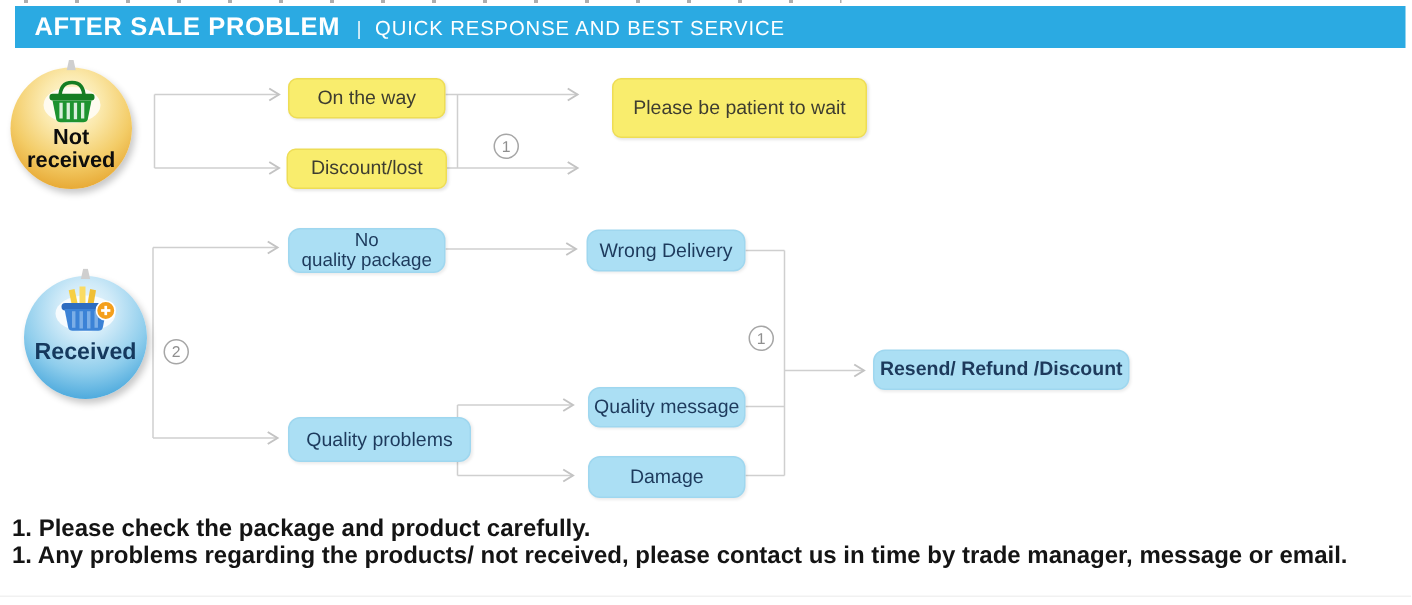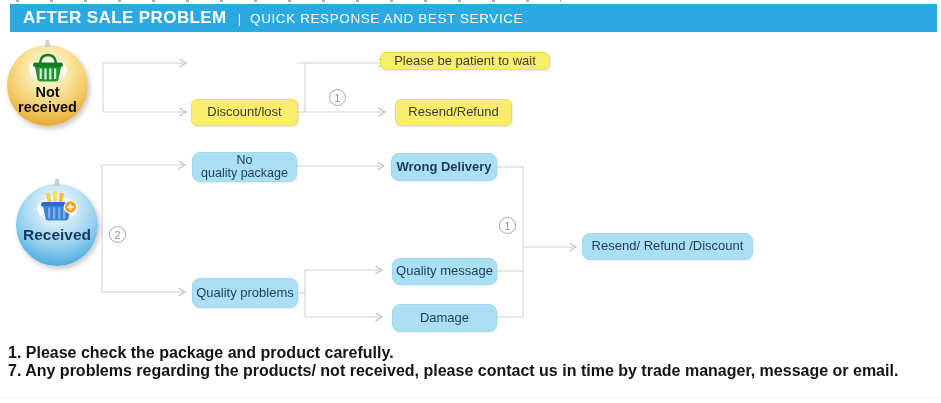--- a/index.html
+++ b/index.html
@@ -177,35 +177,35 @@
         <rect x="25" y="20.5" width="2.3" height="11.5"></rect>
         <rect x="30" y="20.5" width="2.3" height="11"></rect>
       </g>
       <circle cx="37.5" cy="20" r="6.2" fill="#f49f1c" stroke="#ffffff" stroke-width="1.1"></circle>
       <rect x="36.6" y="16.9" width="1.8" height="6.2" fill="#fff"></rect>
       <rect x="34.4" y="19.1" width="6.2" height="1.8" fill="#fff"></rect>
     </svg>
     <div class="node-label-blue">Received</div>
   </div>
 
+  <div class="fbox ybox" style="left:192px; top:52px; width:105px; height:27px;">On the way</div>
   <div class="fbox ybox" style="left:191px; top:99px; width:107px; height:27px;">Discount/lost</div>
-  <div class="fbox ybox" style="left:380px; top:52px; width:170px; height:18px;">Please be patient to wait</div>
-  <div class="fbox ybox" style="left:395px; top:99px; width:117px; height:27px;">Resend/Refund</div>
+  <div class="fbox ybox" style="left:408px; top:52px; width:170px; height:40px;">Please be patient to wait</div>
 
   <div class="fbox bbox" style="left:192px; top:152px; width:105px; height:30px; font-size:12.5px;">
     <span>No</span>
     <span>quality package</span>
   </div>
-  <div class="fbox bbox" style="left:391px; top:153px; width:106px; height:28px;font-weight:bold;">Wrong Delivery</div>
-  <div class="fbox bbox" style="left:192px; top:278px; width:106px; height:30px;">Quality problems</div>
+  <div class="fbox bbox" style="left:391px; top:153px; width:106px; height:28px;">Wrong Delivery</div>
+  <div class="fbox bbox" style="left:192px; top:278px; width:122px; height:30px;">Quality problems</div>
   <div class="fbox bbox" style="left:392px; top:258px; width:105px; height:27px;">Quality message</div>
   <div class="fbox bbox" style="left:392px; top:304px; width:105px; height:28px;">Damage</div>
-  <div class="fbox bbox" style="left:582px; top:233px; width:171px; height:27px;">Resend/ Refund /Discount</div>
+  <div class="fbox bbox" style="left:582px; top:233px; width:171px; height:27px;font-weight:bold;">Resend/ Refund /Discount</div>
 
   <div class="badge" style="left:329px; top:89px;">1</div>
   <div class="badge" style="left:109px; top:226px;">2</div>
   <div class="badge" style="left:499px; top:217px;">1</div>
 
   <div class="note" style="top:344px;">1. Please check the package and product carefully.</div>
-  <div class="note" style="top:362px;">7. Any problems regarding the products/ not received, please contact us in time by trade manager, message or email.</div>
+  <div class="note" style="top:362px;">1. Any problems regarding the products/ not received, please contact us in time by trade manager, message or email.</div>
 
   <div class="bottom-hairline"></div>
 </div>
 
 </body></html>

